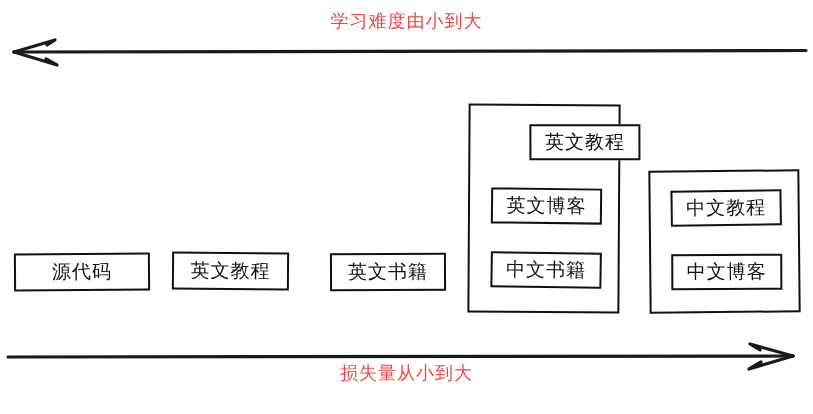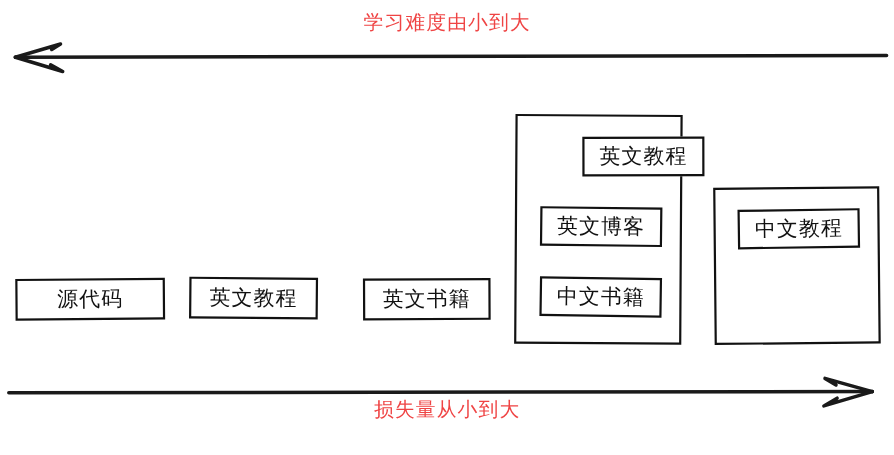--- a/index.html
+++ b/index.html
@@ -103,14 +103,17 @@
         <span>英文博客</span>
       </div>
       <div class="node j2" style="left: 21px; top: 146px; width: 111px; height: 36px; position: absolute;">
         <span>中文书籍</span>
       </div>
     </div>
     <div class="group j5" style="left: 649px; top: 170px; width: 151px; height: 143px;">
       <div class="node j3" style="left: 20px; top: 18px; width: 111px; height: 36px; position: absolute;">
         <span>中文教程</span>
       </div>
+      <div class="node j4" style="left: 20px; top: 82px; width: 111px; height: 36px; position: absolute;">
+        <span>中文博客</span>
+      </div>
     </div>
   </div>
 
 </body></html>

